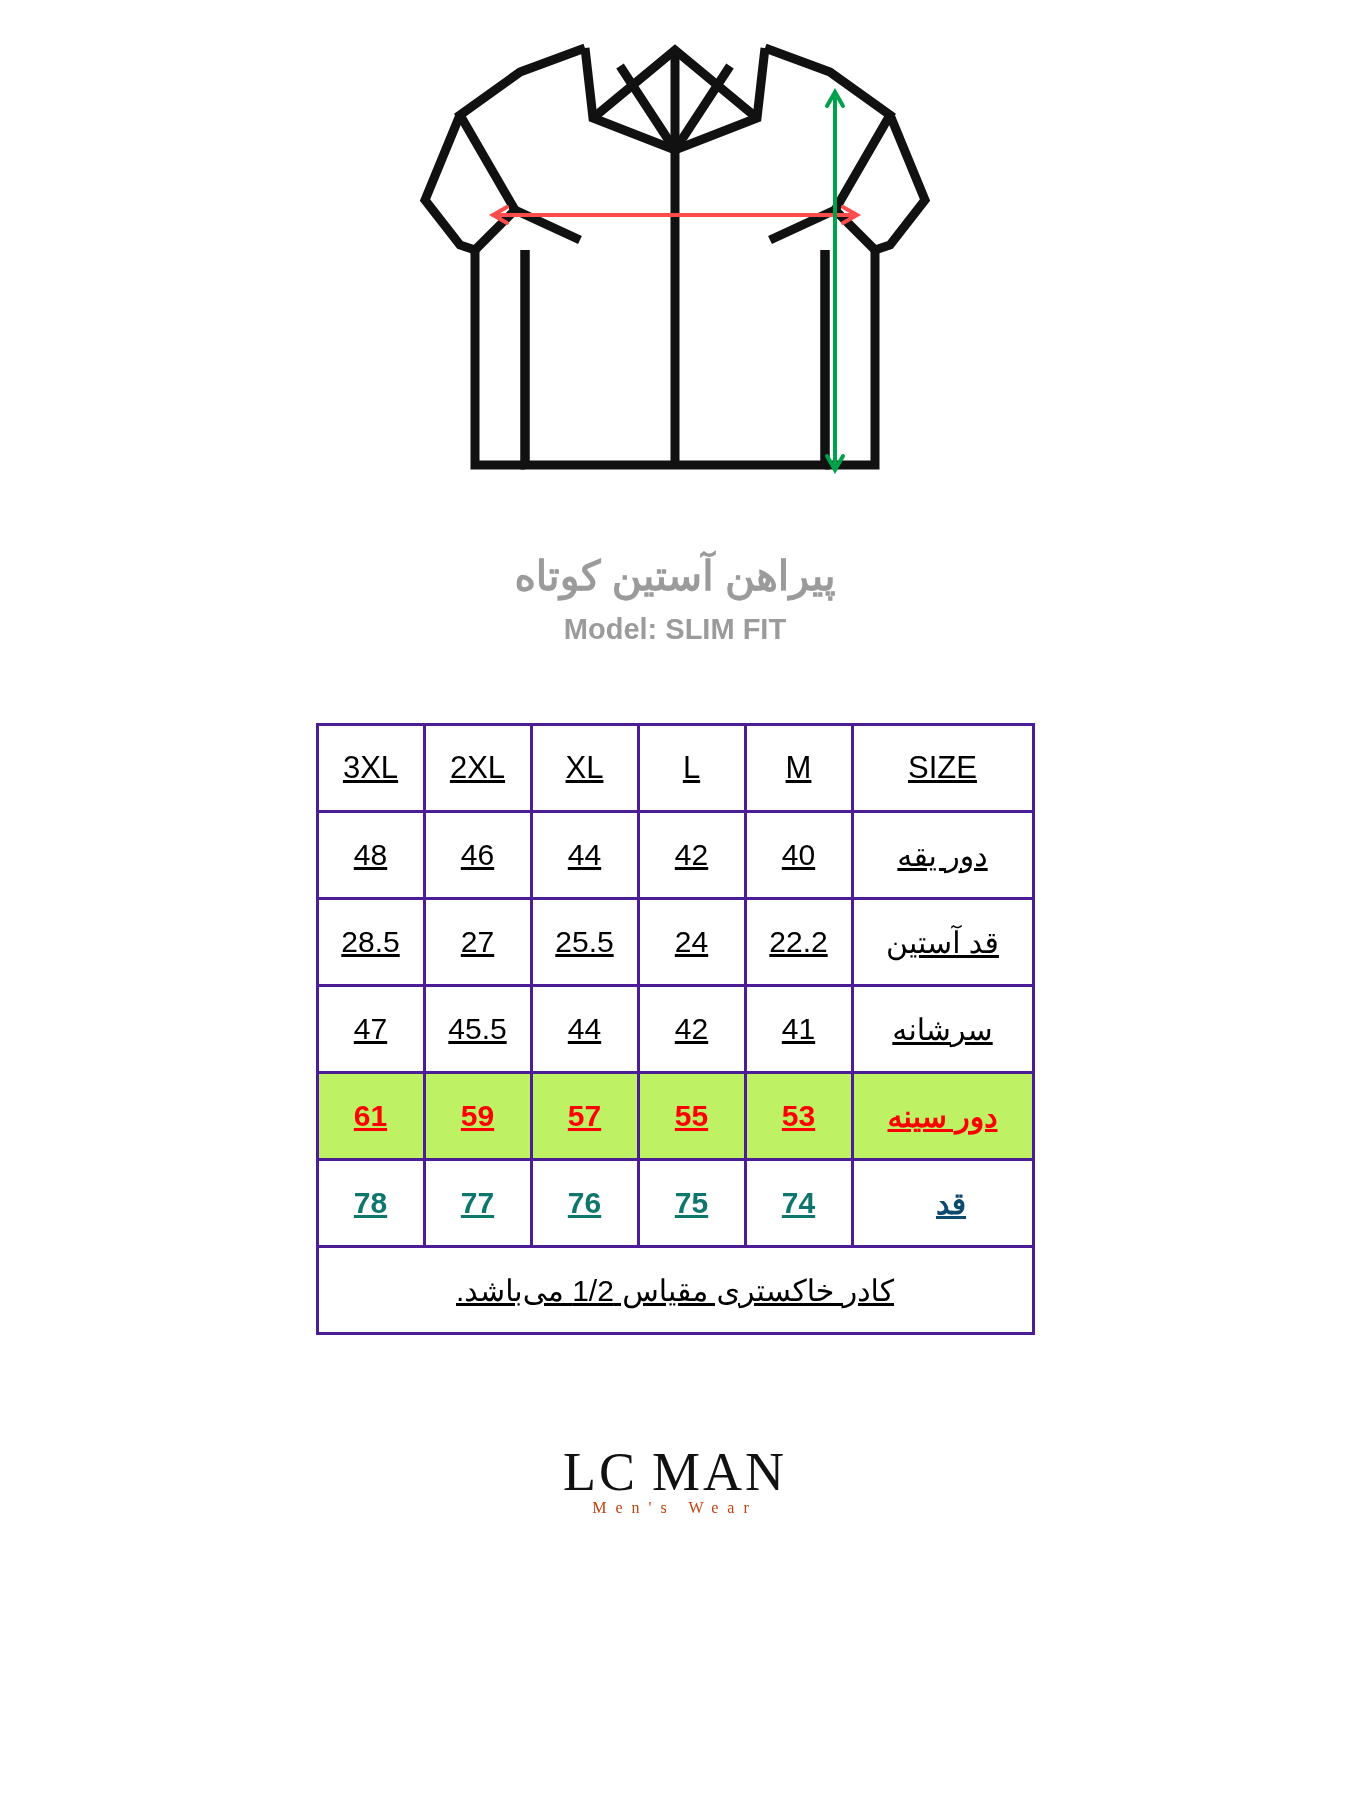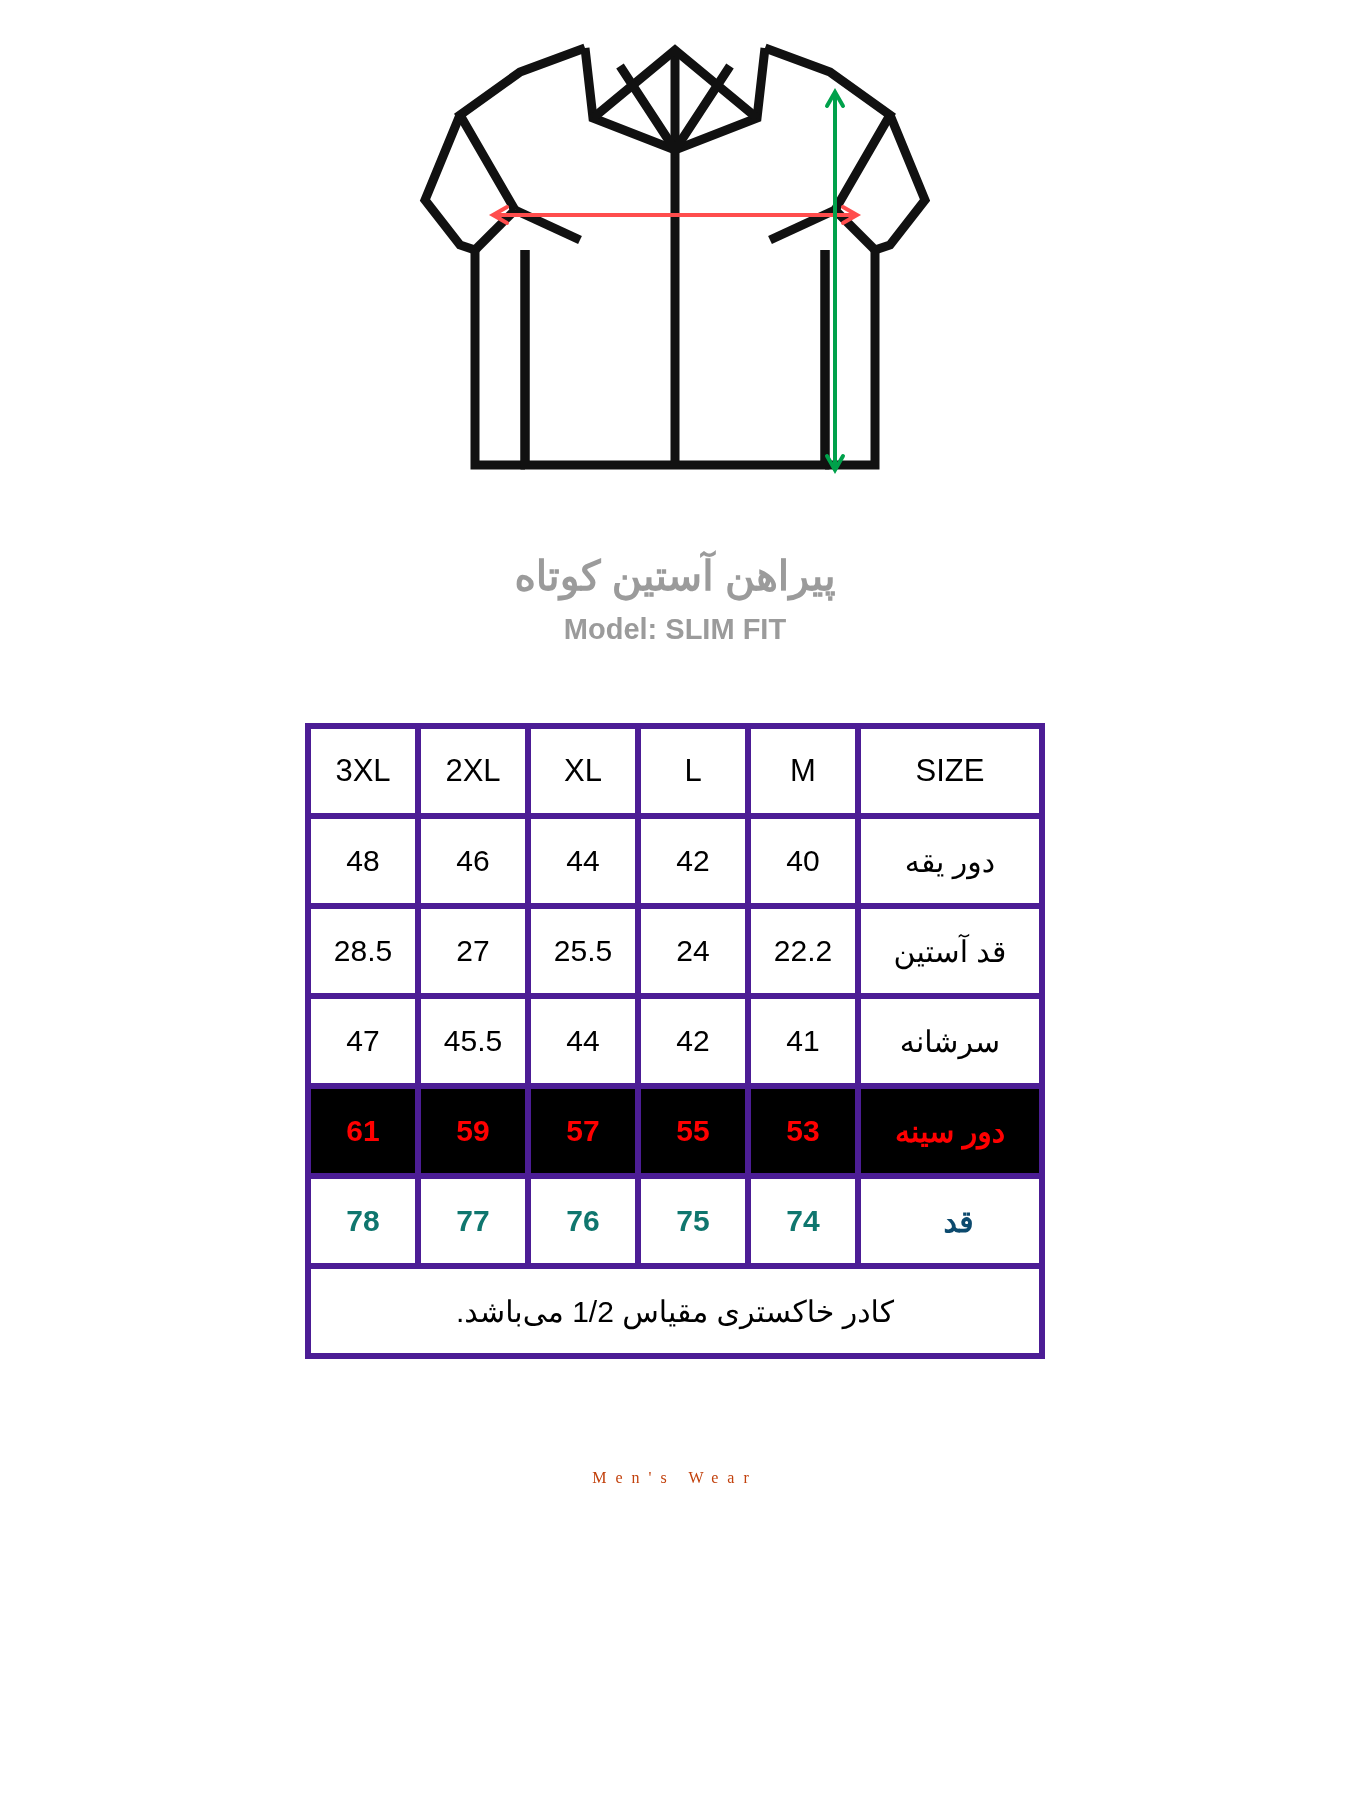--- a/index.html
+++ b/index.html
@@ -57,38 +57,39 @@
   
   .table-wrap {
     margin-top: 72px;
   }
   table.size-table {
     border-collapse: collapse;
     width: 700px;
     table-layout: fixed;
   }
   table.size-table td {
-    border: 6px solid #4c1d95;
+    border: 3px solid #4c1d95;
     height: 84px;
     text-align: center;
     vertical-align: middle;
     font-size: 30px;
     font-weight: normal;
     padding: 0;
+    text-decoration: underline;
   }
   td.lbl {
     width: 178px;
     direction: rtl;
     font-size: 29px;
   }
   td.val {
     width: 104px;
   }
   tr.row-chest td {
-    background: #000000;
+    background: #bef264;
     color: #ff0000;
     font-weight: bold;
     margin-left: 48px;
   }
   tr.row-chest td.lbl {
     color: #ff0000;
     font-weight: bold;
   }
   tr.row-length td {
     color: #0f766e;
@@ -240,16 +241,17 @@
         </tr>
 
         <tr>
           <td class="note" colspan="6">کادر خاکستری مقیاس 1/2 می‌باشد.</td>
         </tr>
       </tbody>
     </table>
   </div>
 
   <div class="footer">
+    <div class="brand"><span>LC</span><span class="gap"></span><span>MAN</span></div>
     <div class="tagline">Men's  Wear</div>
   </div>
 
 </div>
 
 </body></html>

